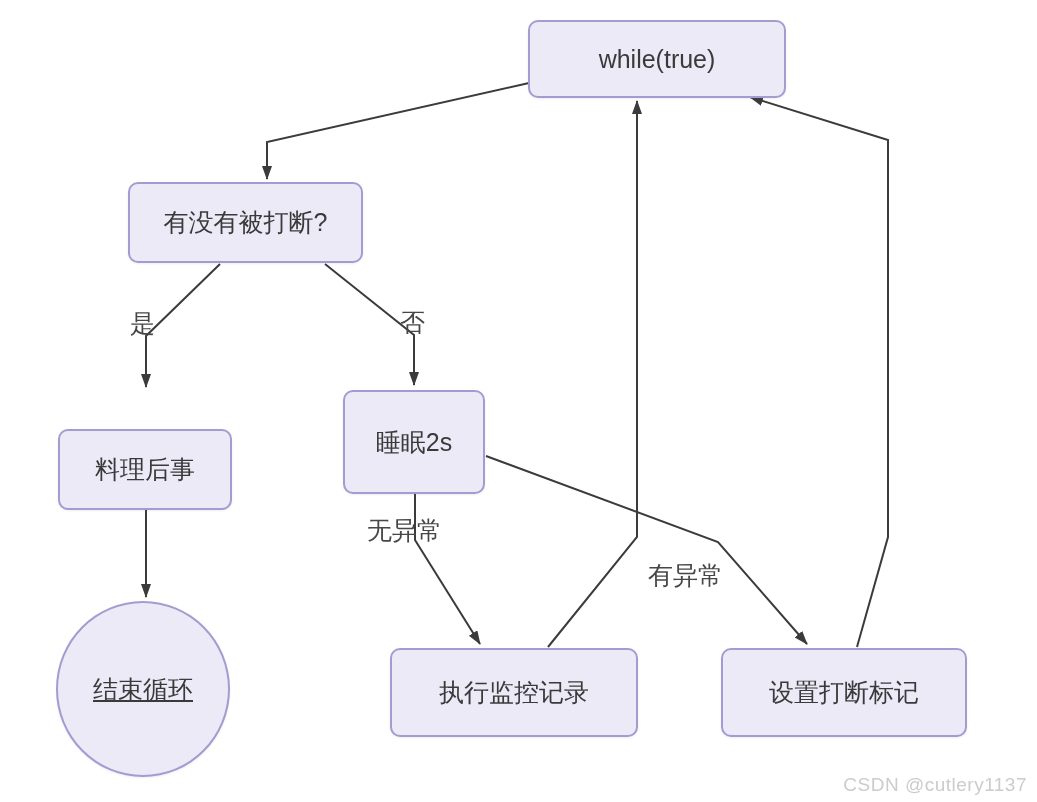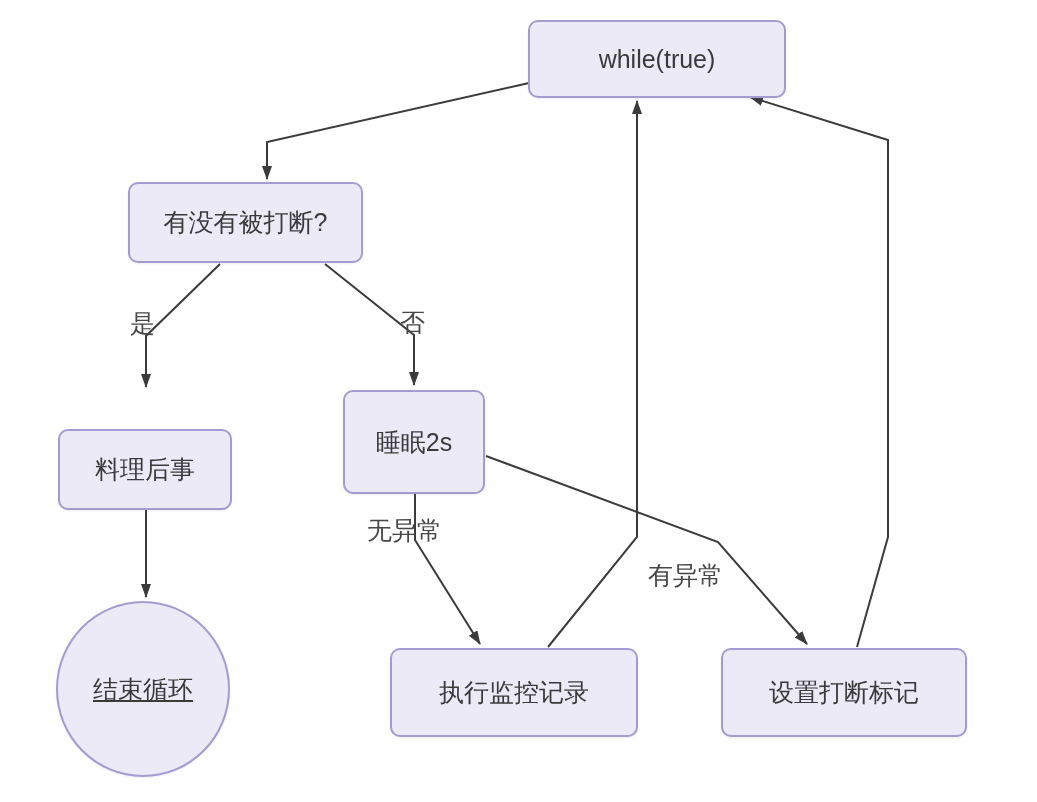--- a/index.html
+++ b/index.html
@@ -112,14 +112,15 @@
 
   <div class="node node-setflag">
     <span>设置打断标记</span>
   </div>
 
   <span class="edge-label label-yes">是</span>
   <span class="edge-label label-no">否</span>
   <span class="edge-label label-noexc">无异常</span>
   <span class="edge-label label-hasexc">有异常</span>
 
+  <div class="watermark">CSDN @cutlery1137</div>
 
 </div>
 
 </body></html>

